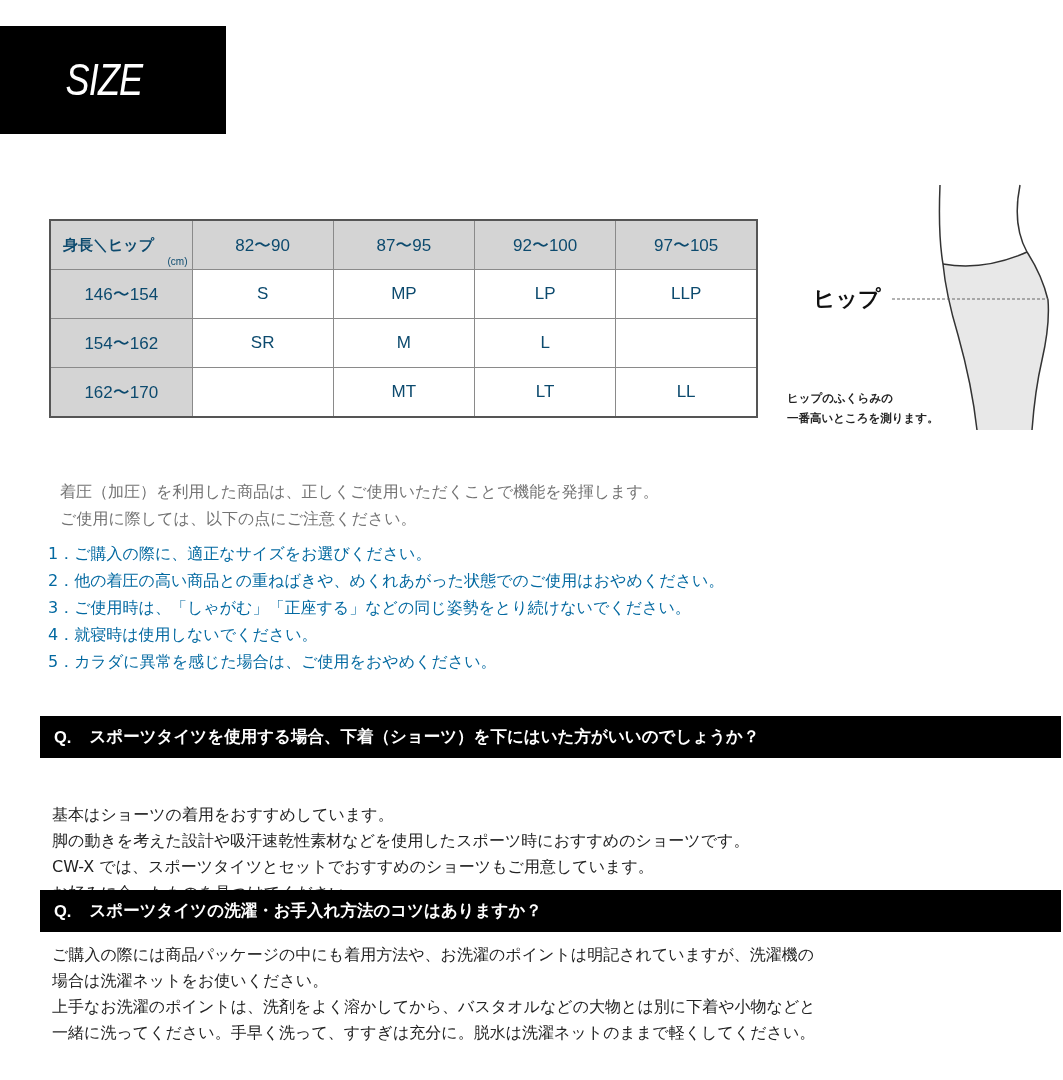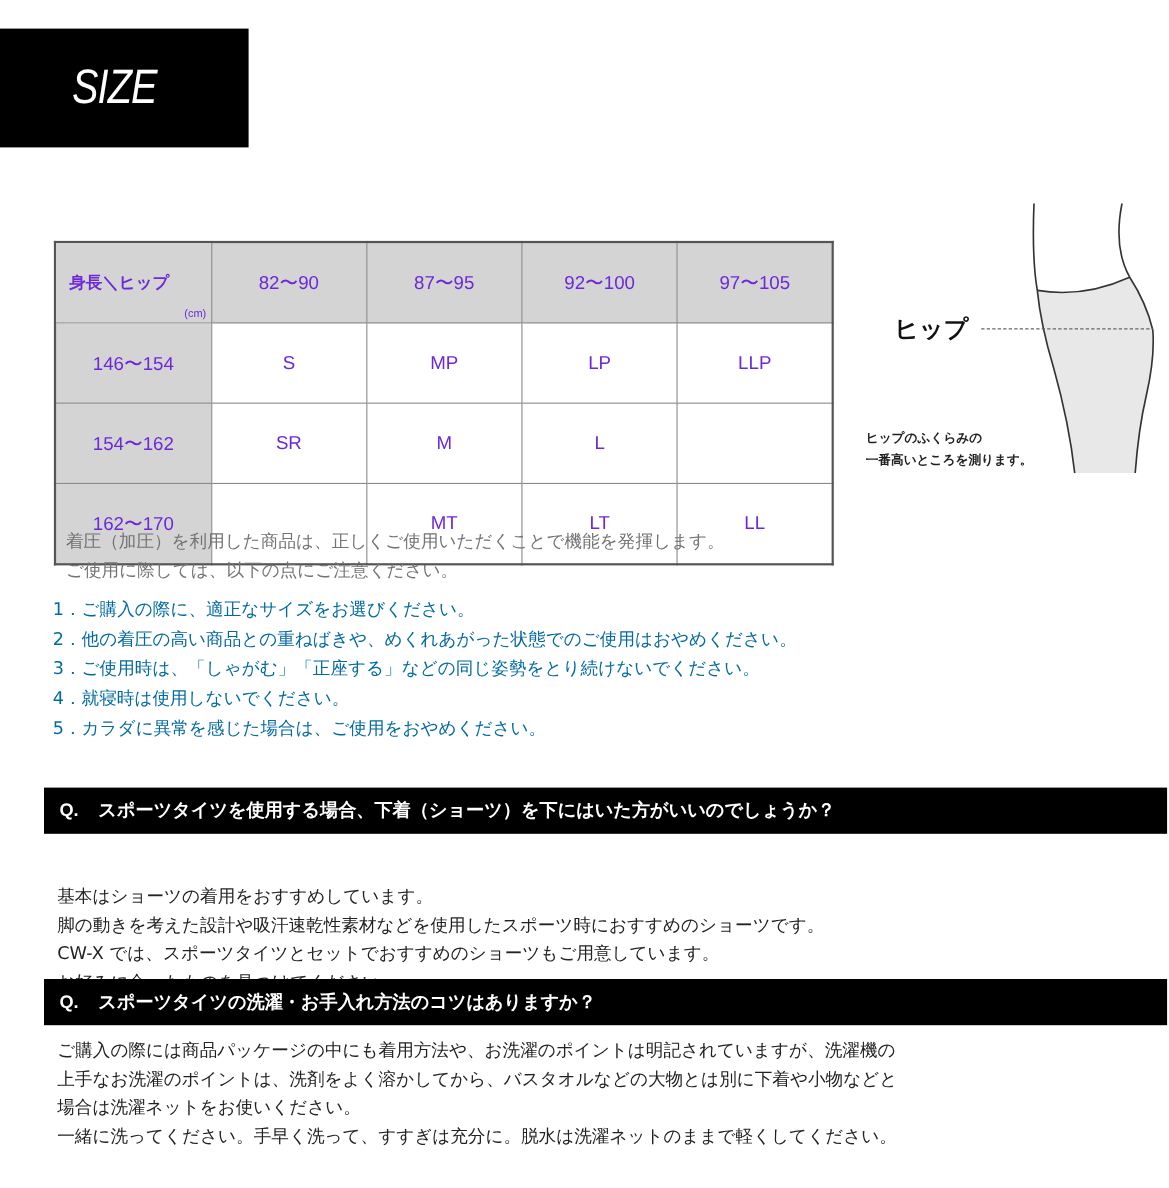--- a/index.html
+++ b/index.html
@@ -9,21 +9,21 @@
   .size-banner { position: absolute; left: 0; top: 26px; width: 226px; height: 108px;
                  background: #000; display: flex; align-items: center; justify-content: center; }
   .size-banner span { color: #fff; font-family: "Liberation Sans", sans-serif; font-size: 44px;
                       font-style: italic; letter-spacing: -1px; transform: scaleX(0.82); display: inline-block;
                       margin-left: -18px; }
 
   table.size-table { position: absolute; left: 49px; top: 219px; width: 709px; height: 196px;
                      border-collapse: collapse; border: 2px solid #555; table-layout: fixed;
                      font-family: "Liberation Sans", sans-serif; }
   .size-table td { border: 1px solid #8a8a8a; text-align: center; vertical-align: middle;
-                   font-size: 17px; color: #6d28d9; height: 48px; padding: 12px; }
+                   font-size: 17px; color: #0c4a6e; height: 48px; padding: 0; }
   .size-table td.hdr { background: #d4d4d4; }
   .size-table td.corner { position: relative; font-family: "DejaVu Sans", sans-serif; font-size: 15px; font-weight: bold; text-align: left; padding-left: 12px; }
   .size-table td.corner .unit { position: absolute; right: 4px; bottom: 2px; font-size: 10px; font-weight: normal; font-family: "Liberation Sans", sans-serif; }
   .size-table col.c0 { width: 142px; }
 
   .diagram { position: absolute; left: 780px; top: 175px; width: 283px; height: 265px; }
   .hip-label { position: absolute; left: 813px; top: 284px; font-size: 22px; font-weight: bold; color: #111; }
   .hip-caption { position: absolute; left: 787px; top: 388px; font-size: 11.5px; line-height: 20px; font-weight: bold; color: #222; }
 
   .intro { position: absolute; left: 60px; top: 478px; font-size: 16px; line-height: 27px; color: #737373; }
@@ -130,16 +130,16 @@
   <div>CW-X では、スポーツタイツとセットでおすすめのショーツもご用意しています。</div>
   <div>お好みに合ったものを見つけてください。</div>
 </div>
 
 <div class="q-bar q2">
   <span class="q-prefix">Q.</span>
   <span>スポーツタイツの洗濯・お手入れ方法のコツはありますか？</span>
 </div>
 <div class="answer a2">
   <div>ご購入の際には商品パッケージの中にも着用方法や、お洗濯のポイントは明記されていますが、洗濯機の</div>
+  <div>場合は洗濯ネットをお使いください。</div>
   <div>上手なお洗濯のポイントは、洗剤をよく溶かしてから、バスタオルなどの大物とは別に下着や小物などと</div>
-  <div>場合は洗濯ネットをお使いください。</div>
   <div>一緒に洗ってください。手早く洗って、すすぎは充分に。脱水は洗濯ネットのままで軽くしてください。</div>
 </div>
 
 </body></html>

